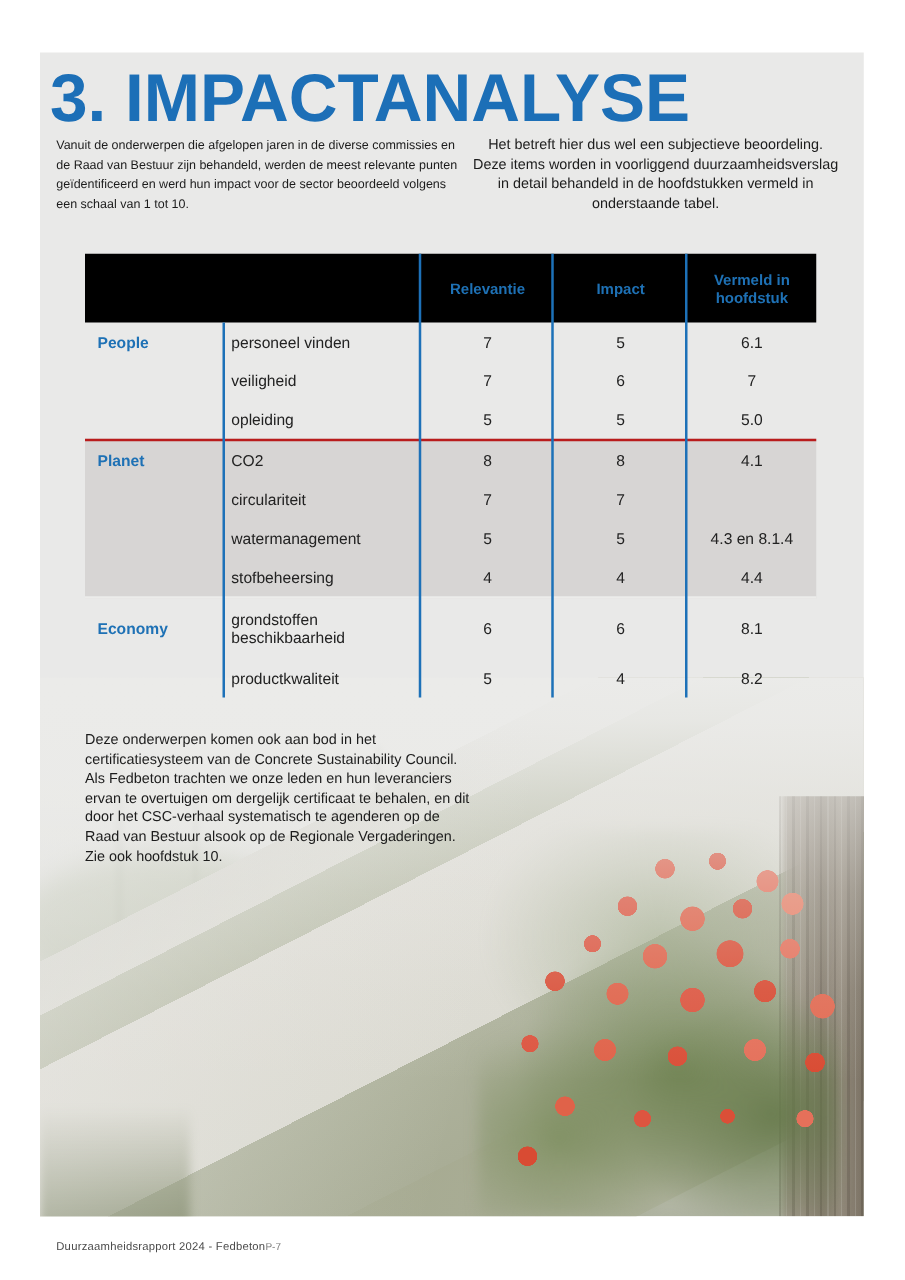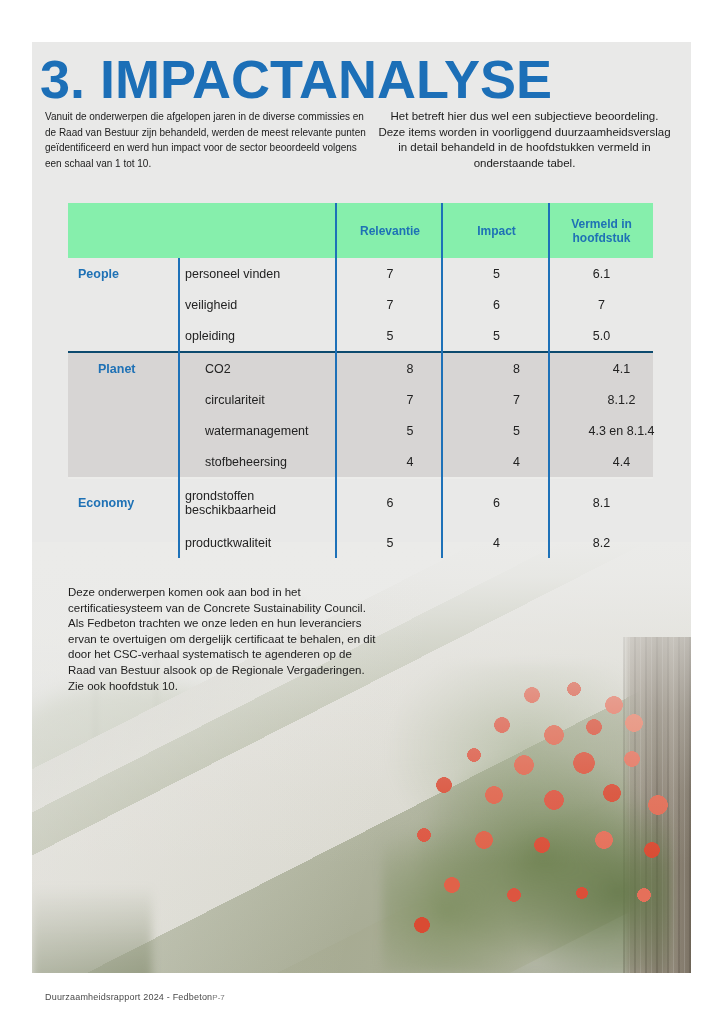--- a/index.html
+++ b/index.html
@@ -10,24 +10,24 @@
 
   .content { position:absolute; left:32px; top:42px; width:659px; height:931px; background:#E9E9E8; overflow:hidden; }
 
   .page-title { position:absolute; left:8px; top:6px; font-size:54px; font-weight:bold; color:#1C6FB7; letter-spacing:0px; z-index:3; }
 
   .intro-left  { position:absolute; left:13px;  top:67px; width:322px; font-size:10px; line-height:15.6px; color:#1c1c1c; z-index:3; }
   .intro-right { position:absolute; left:345px; top:67px; width:295px; font-size:11.5px; line-height:15.6px; color:#1c1c1c; z-index:3;text-align:center; }
 
   
   .impact-table { position:absolute; left:36px; top:161px; width:585px; height:355px; z-index:3; font-size:12.5px; color:#222; }
-  .t-header { display:grid; grid-template-columns:111px 158px 106px 107px 103px; height:55px; background:#86efac; }
+  .t-header { display:grid; grid-template-columns:111px 158px 106px 107px 103px; height:55px; background:#000000; }
   .t-header .hcell { display:flex; align-items:center; justify-content:center; text-align:center; color:#1E71B5; font-weight:bold; font-size:12px; line-height:14px; padding:0 8px; }
   .t-body .tsection { }
-  .t-body .tsection:nth-child(2) { background:#D7D5D4; border-top:2px solid #0c4a6e; border-bottom:2px solid #ECECEA;padding-left:20px; }
+  .t-body .tsection:nth-child(2) { background:#D7D5D4; border-top:2px solid #b91c1c; border-bottom:2px solid #ECECEA; }
   .trow { display:grid; grid-template-columns:111px 158px 106px 107px 103px; height:31px; }
   .tsection:nth-child(3) .trow:first-child { height:48px; }
   .trow > div { display:flex; align-items:center; }
   .c-cat   { color:#1E71B5; font-weight:bold; padding-left:10px; }
   .c-topic { padding-left:6px; line-height:14px; }
   .c-num   { justify-content:center; text-align:center; }
   .vline { position:absolute; width:2px; background:#1D71B8; top:0; bottom:0; z-index:4; }
   .vline.v1 { left:110px; top:55px; }
   .vline.v2 { left:267px; }
   .vline.v3 { left:373px; }
@@ -148,21 +148,20 @@
               <div class="c-topic">CO2</div>
               <div class="c-num">8</div>
               <div class="c-num">8</div>
               <div class="c-num">4.1</div>
             </div>
             <div class="trow">
               <div class="c-cat"></div>
               <div class="c-topic">circulariteit</div>
               <div class="c-num">7</div>
               <div class="c-num">7</div>
-              <div class="c-num">8.1.2</div>
             </div>
             <div class="trow">
               <div class="c-cat"></div>
               <div class="c-topic">watermanagement</div>
               <div class="c-num">5</div>
               <div class="c-num">5</div>
               <div class="c-num">4.3 en 8.1.4</div>
             </div>
             <div class="trow">
               <div class="c-cat"></div>

